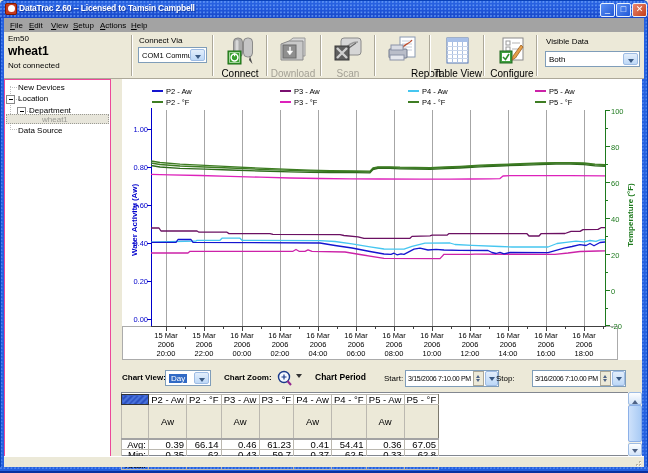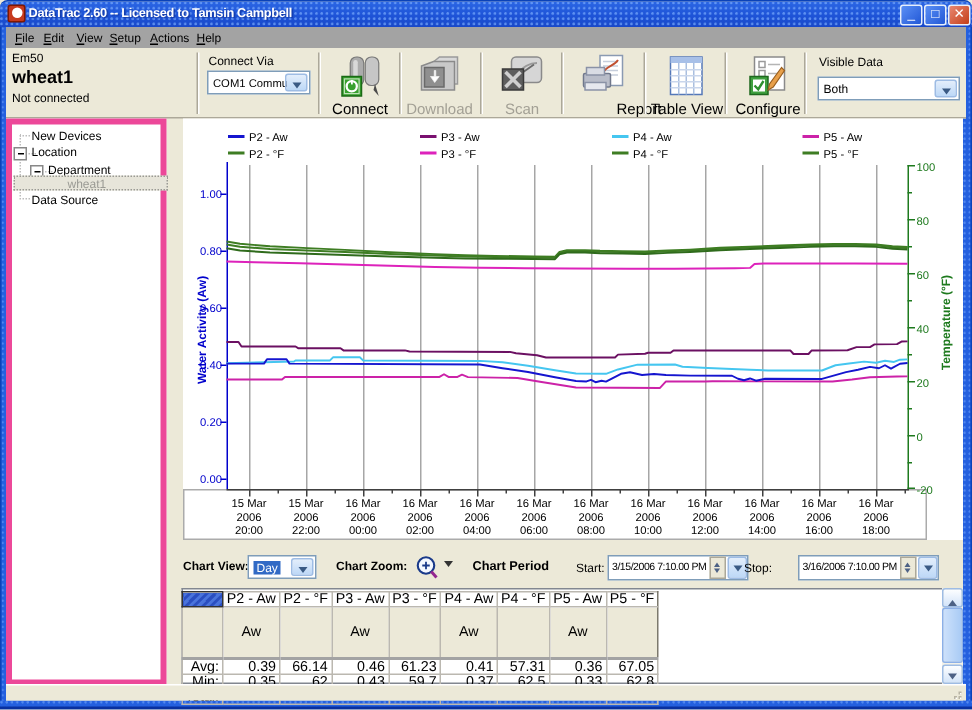--- a/index.html
+++ b/index.html
@@ -32,21 +32,21 @@
 .tool-label.dis { color:#A3A095; }
 .xpcombo { position:absolute; background:#fff; border:1px solid #7F9DB9; font-size:8px; overflow:hidden; }
 .xpcombo .arr { position:absolute; right:1px; top:1px; bottom:1px; width:15px; background:linear-gradient(#E3EEFB,#BDD8F7); border:1px solid #9EBCE4; border-radius:2px; }
 .xpcombo .arr:after { content:""; position:absolute; left:4px; top:5px; border:3.5px solid transparent; border-top:4px solid #3A5A84; }
 .xpcombo .txt { position:absolute; left:3px; top:3px; white-space:nowrap; }
 
 #em50 { left:8px; top:34px; font-size:8px; }
 #wheat1 { left:8px; top:44px; font-size:12px; font-weight:bold; }
 #notconn { left:8px; top:61px; font-size:8px; }
 
-#tree { left:4px; top:79px; width:107px; height:378px; background:#fff; border:4px solid #ec4899; font-size:8px; }
+#tree { left:4px; top:79px; width:107px; height:378px; background:#fff; border:1px solid #ec4899; font-size:8px; }
 #tree .ti { position:absolute; white-space:nowrap; }
 .expbox { position:absolute; width:9px; height:9px; border:1px solid #888; background:#fff; }
 .expbox:after { content:""; position:absolute; left:1.5px; top:3px; width:4px; height:1px; background:#000; }
 #sel-wheat { position:absolute; left:1px; top:34px; width:103px; height:10px; background:#E7E5DA; border:1px dotted #9a9a94; color:#9a9a94; font-size:8px; }
 
 #chartbox { left:122px; top:79px; width:520px; height:281px; background:#fff; }
 #rtitle { left:576px; top:210px; width:110px; height:10px; color:#1E7A1E; font-size:8px; font-weight:bold; text-align:center; transform:rotate(-90deg); }
 
 #tablearea { left:121px; top:392px; width:507px; height:64px; background:#fff; border:1px solid #828790; border-right:none; }
 #vscroll { left:628px; top:392px; width:14px; height:64px; background:#F2F1E8; }
@@ -358,21 +358,21 @@
           <td>Aw</td>
           <td></td>
         </tr>
 <tr>
           <td class="rl">Avg:</td>
           <td>0.39</td>
           <td>66.14</td>
           <td>0.46</td>
           <td>61.23</td>
           <td>0.41</td>
-          <td>57.31</td>
+          <td>54.41</td>
           <td>0.36</td>
           <td>67.05</td>
         </tr>
 <tr>
           <td class="rl">Min:</td>
           <td>0.35</td>
           <td>62</td>
           <td>0.43</td>
           <td>59.7</td>
           <td>0.37</td>

